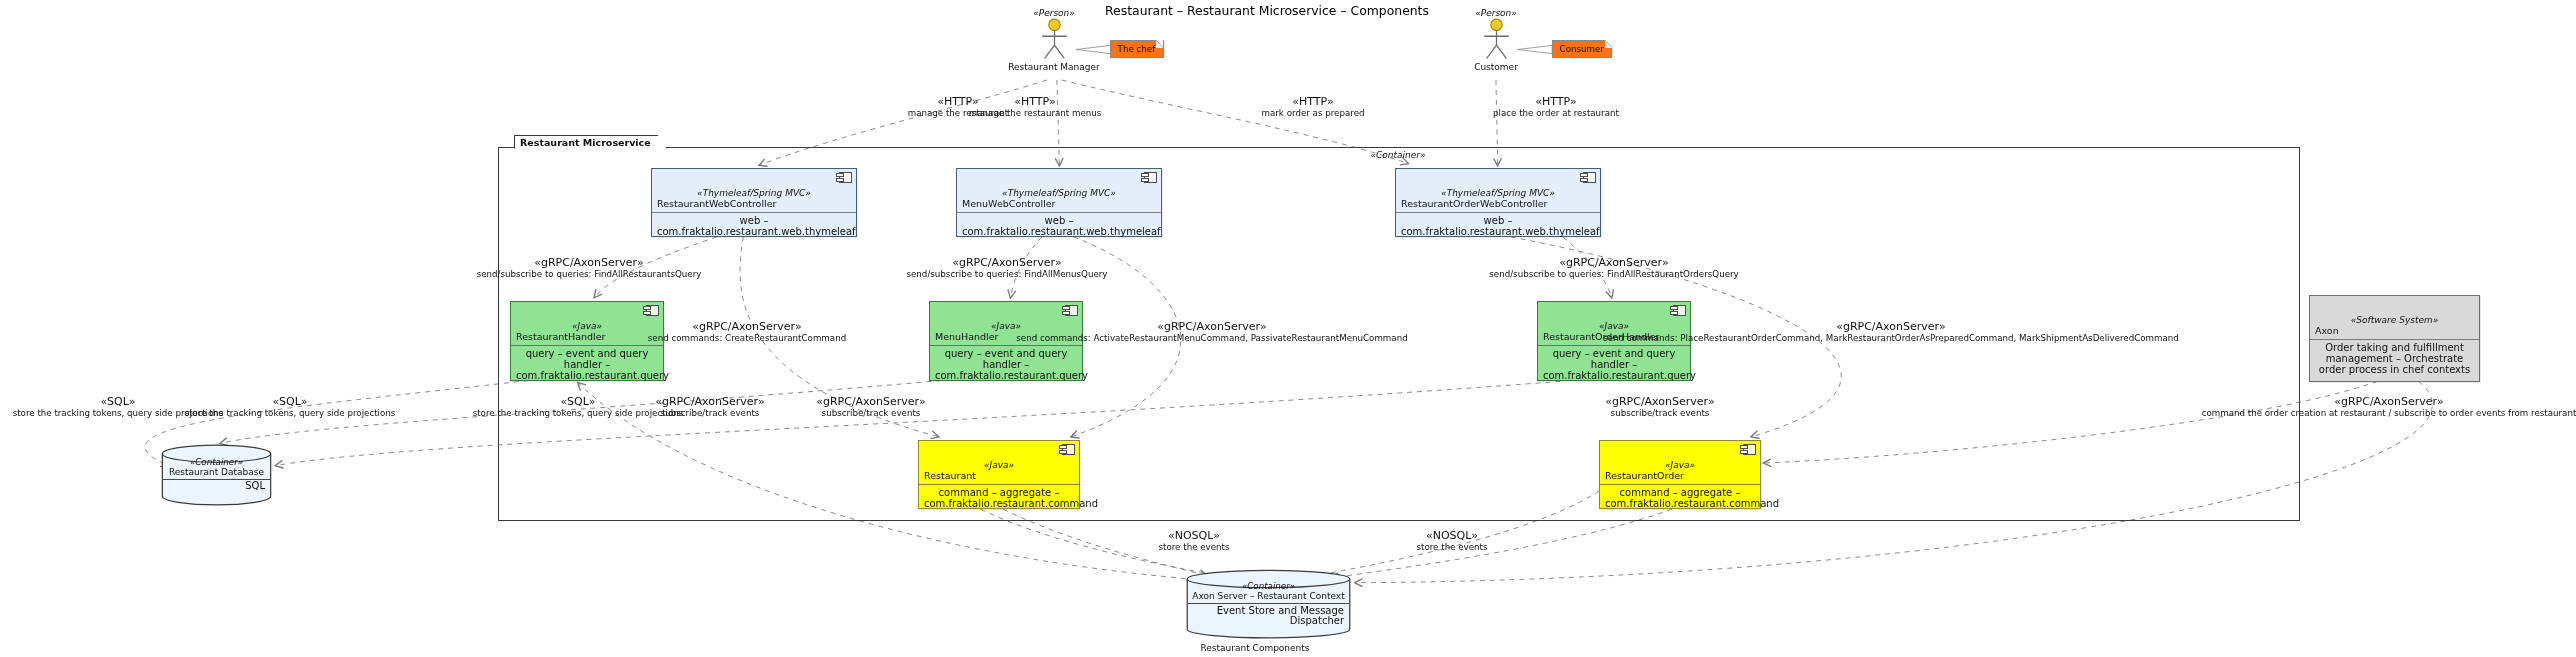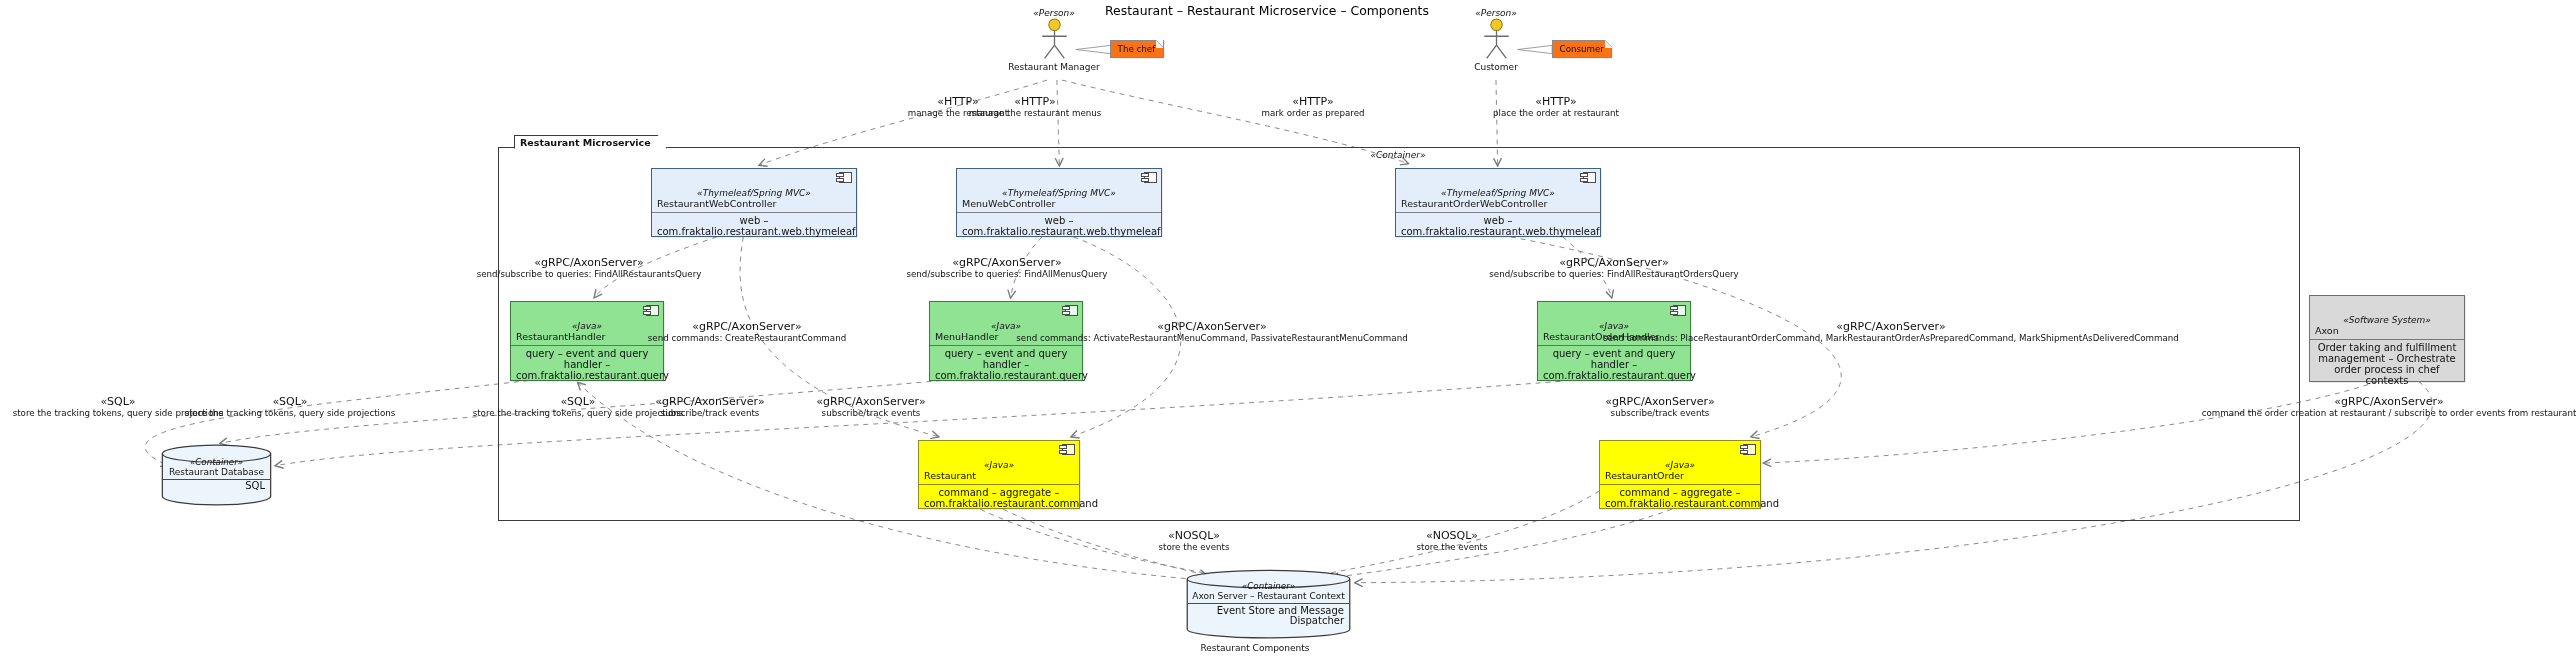--- a/index.html
+++ b/index.html
@@ -166,21 +166,21 @@
     <div class="comp-name">Restaurant</div>
     <div class="comp-desc">command – aggregate – com.fraktalio.restaurant.command</div>
   </div>
   <div class="comp comp--yellow" style="left:1599px;top:440px;width:162px;height:69px;">
     <span class="comp-icon"></span>
     <div class="comp-st">«Java»</div>
     <div class="comp-name">RestaurantOrder</div>
     <div class="comp-desc">command – aggregate – com.fraktalio.restaurant.command</div>
   </div>
 
-  <div class="comp comp--gray" style="left:2309px;top:295px;width:156px;height:87px;">
+  <div class="comp comp--gray" style="left:2309px;top:295px;width:171px;height:87px;">
     <div class="comp-st">«Software System»</div>
     <div class="comp-name">Axon</div>
     <div class="comp-desc">Order taking and fulfillment management – Orchestrate order process in chef contexts</div>
   </div>
 
   <div class="cyl" style="left:161px;top:443px;width:111px;height:64px;">
     <svg width="111" height="64" viewBox="0 0 135 78">
       <path d="M1.5,13 a66,10.5 0 0 1 132,0 v52 a66,10.5 0 0 1 -132,0 z" fill="#edf5fc" stroke="#3b3b3b" stroke-width="1.5"></path>
       <path d="M1.5,13 a66,10.5 0 0 0 132,0" fill="none" stroke="#3b3b3b" stroke-width="1.5"></path>
     </svg>

